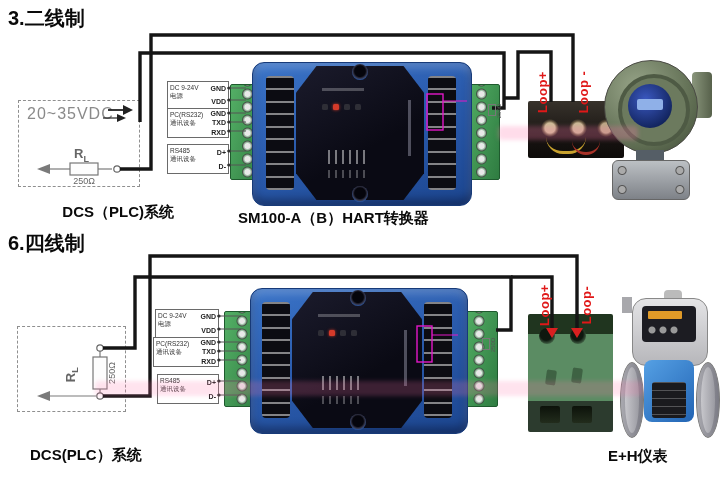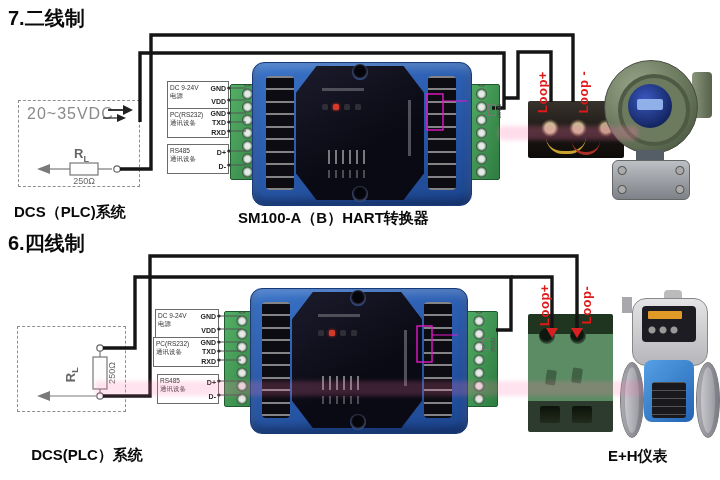--- a/index.html
+++ b/index.html
@@ -50,27 +50,27 @@
   .smudge{background:rgba(10,20,10,.35);border-radius:2px;z-index:3;}
   .wm{background:rgba(255,120,175,.26);filter:blur(2.2px);border-radius:4px;z-index:9;}
   svg.wires{position:absolute;left:0;top:0;z-index:5;}
 </style>
 </head>
 <body>
 
 <div id="page">
 
   <div class="abs" style="inset:0;">
-    <div class="abs sec-title" style="left:8px;top:5px;">7.二线制</div>
+    <div class="abs sec-title" style="left:8px;top:5px;">3.二线制</div>
 
     <div class="abs dashed-box" style="left:18px;top:100px;width:120px;height:85px;"></div>
     <div class="abs supply" style="left:27px;top:105px;">20~35VDC</div>
     <div class="abs rlabel" style="left:74px;top:146px;"><span>R</span><sub>L</sub></div>
     <div class="abs rvalue" style="left:68px;top:176px;width:32px;">250Ω</div>
-    <div class="abs caption" style="left:14px;top:203px;width:160px;text-align:left;">DCS（PLC)系统</div>
+    <div class="abs caption" style="left:14px;top:203px;width:160px;text-align:right;">DCS（PLC)系统</div>
 
     <div class="abs io-box" style="left:167px;top:81px;width:60px;height:26px;">
       <div class="io-text">
           <div>DC 9-24V</div>
           <div>电源</div>
         </div>
       <div class="io-pins">
           <span>GND</span>
           <span>VDD</span>
         </div>
@@ -137,21 +137,21 @@
         linear-gradient(180deg,#bcc0c4,#7e8288);"></div>
     <div class="abs wm" style="left:498px;top:126px;width:140px;height:14px;"></div>
   </div>
 
   <div class="abs" style="inset:0;">
     <div class="abs sec-title" style="left:8px;top:230px;">6.四线制</div>
 
     <div class="abs dashed-box" style="left:17px;top:326px;width:107px;height:84px;"></div>
     <div class="abs rlabel rot" style="left:64px;top:366px;"><span>R</span><sub>L</sub></div>
     <div class="abs rvalue rot" style="left:96px;top:368px;width:32px;">250Ω</div>
-    <div class="abs caption" style="left:2px;top:446px;width:170px;text-align:center;">DCS(PLC）系统</div>
+    <div class="abs caption" style="left:30px;top:446px;width:170px;text-align:left;">DCS(PLC）系统</div>
 
     <div class="abs io-box" style="left:155px;top:309px;width:62px;height:27px;">
       <div class="io-text">
           <div>DC 9-24V</div>
           <div>电源</div>
         </div>
       <div class="io-pins">
           <span>GND</span>
           <span>VDD</span>
         </div>

